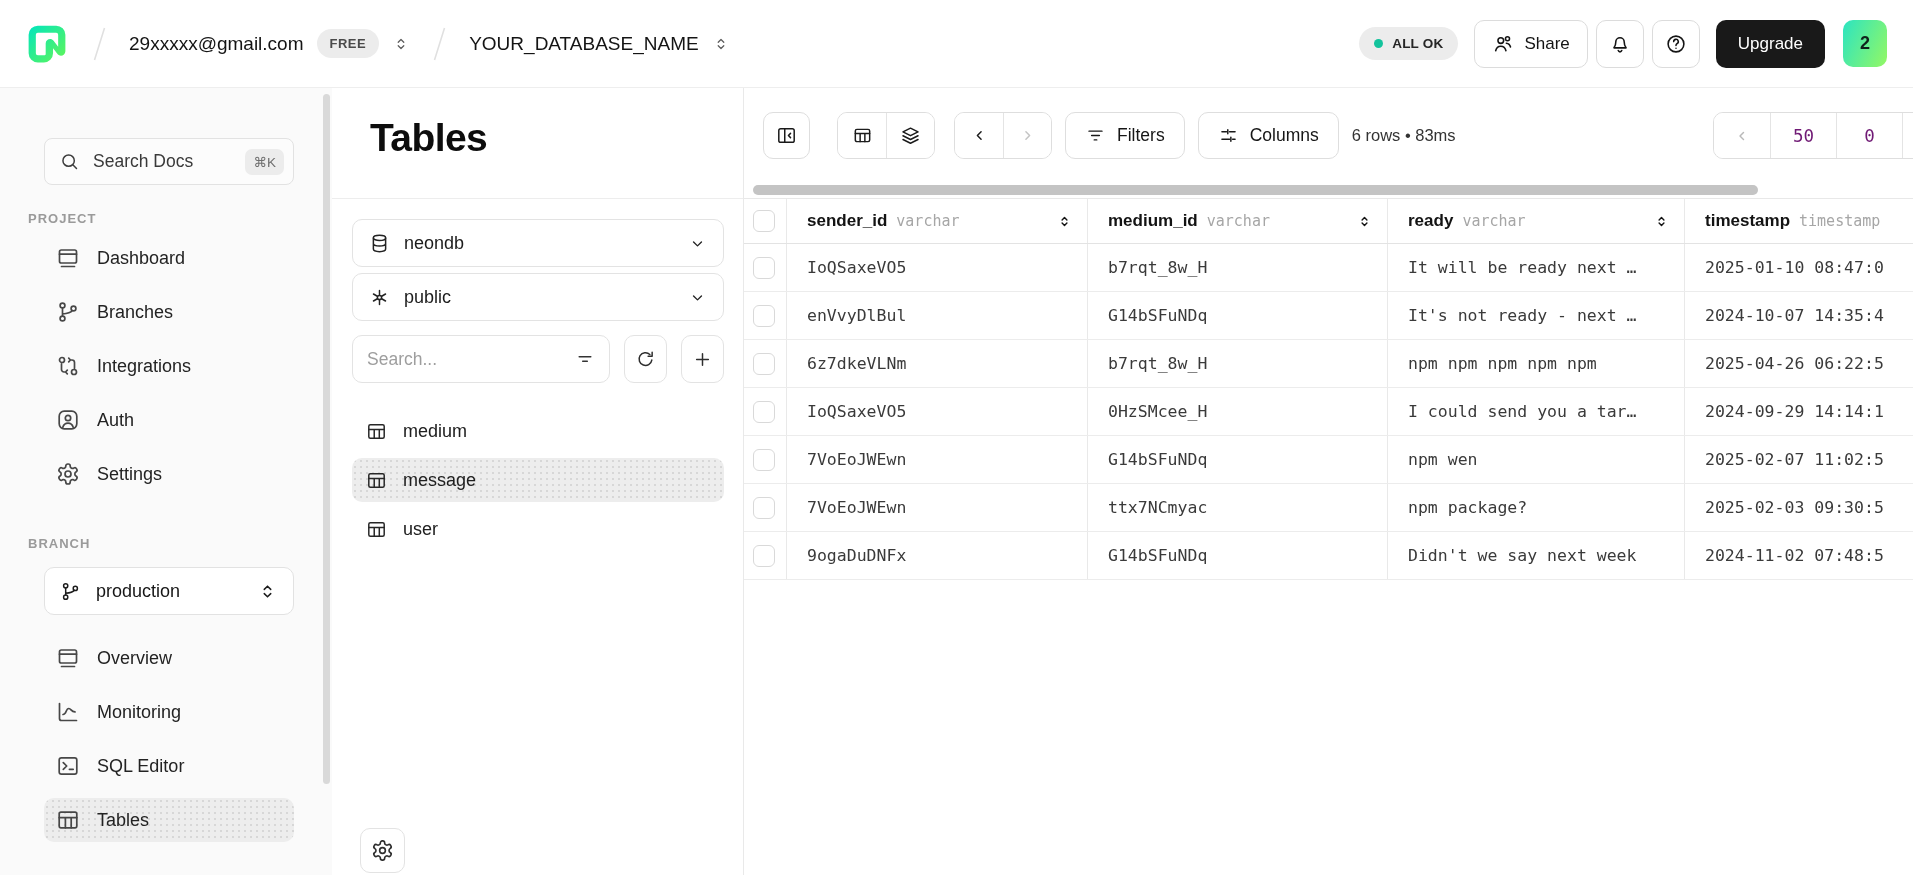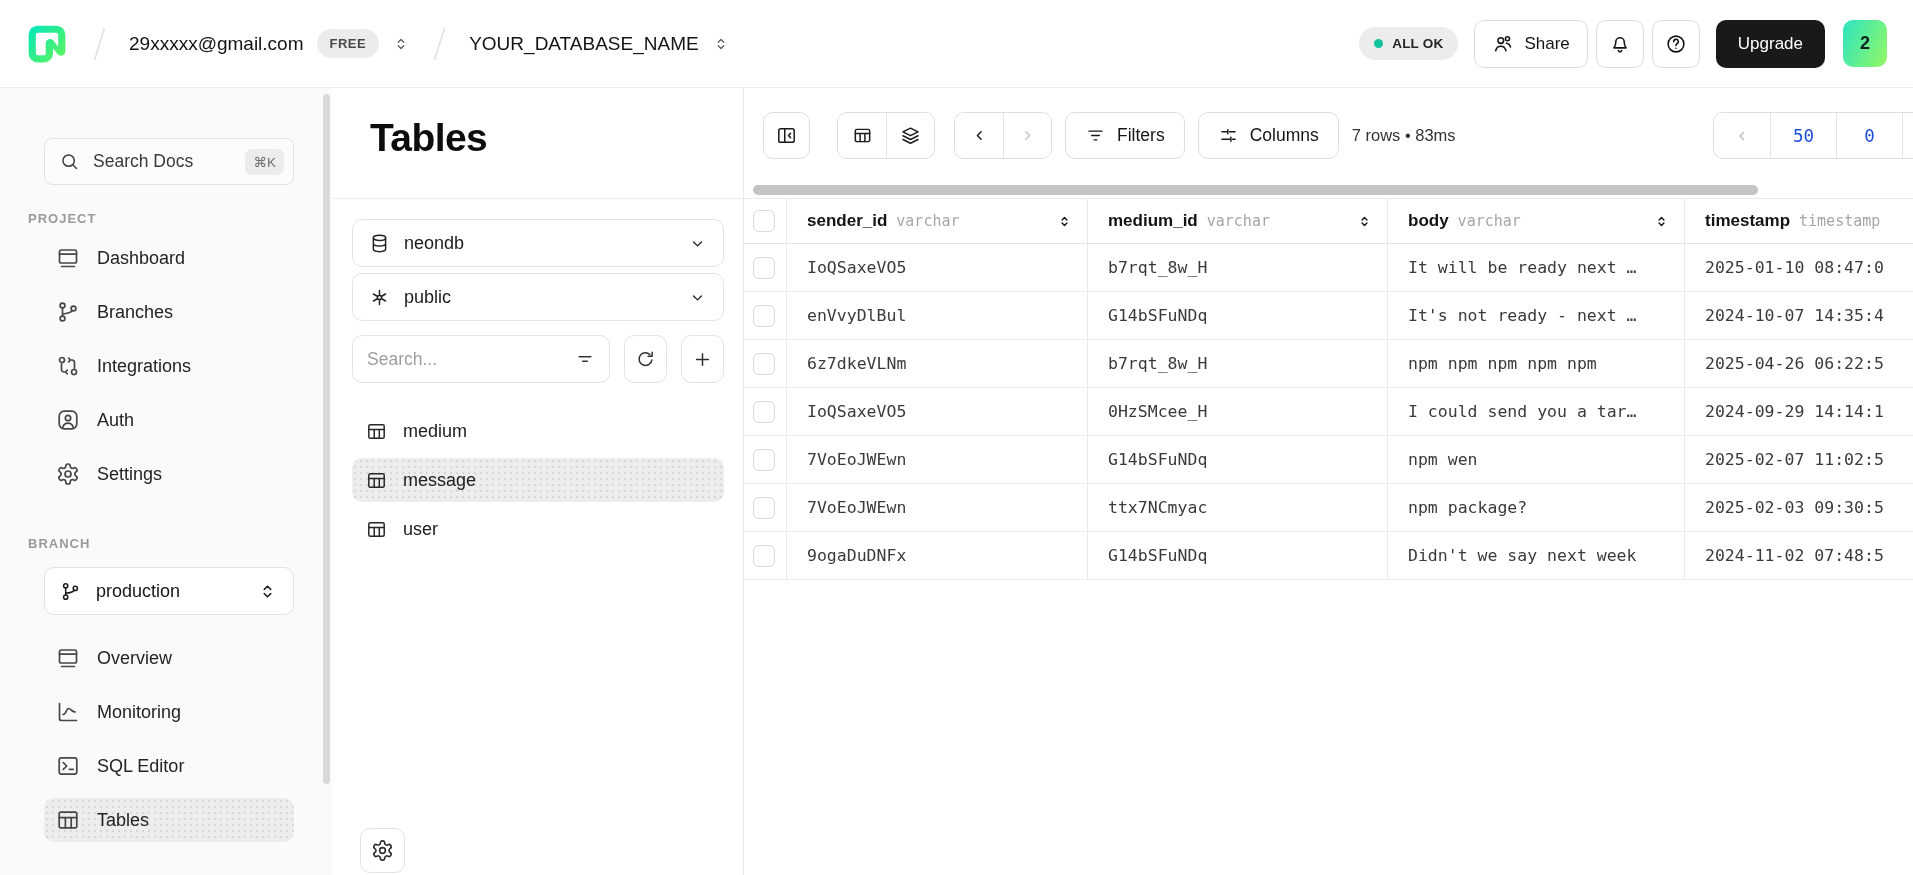--- a/index.html
+++ b/index.html
@@ -79,21 +79,21 @@
   .seg { width:48px; border:none; background:#fff; display:flex; align-items:center; justify-content:center; cursor:pointer; }
   .seg + .seg { border-left:1px solid #e4e4e4; }
   .seg svg { width:21px; height:21px; color:#1c1c1c; }
   .seg.dim svg { color:#c4c4c4; }
   .add-record { height:47px; border:none; border-radius:10px; background:#141414; color:#fff; display:flex; align-items:center; gap:10px; padding:0 20px; font-size:17.5px; font-weight:500; font-family:inherit; cursor:pointer; }
   .add-record svg { width:20px; height:20px; color:#fff; }
   .summary { font-size:16.5px; color:#333; white-space:nowrap; }
   .pagination { position:absolute; left:969px; top:24px; height:47px; width:272px; border:1px solid #dedede; border-radius:10px 0 0 10px; display:flex; align-items:stretch; overflow:hidden; background:#fff; }
   .pagination button { width:56px; border:none; background:#fff; display:flex; align-items:center; justify-content:center; cursor:pointer; }
   .pagination button svg { width:20px; height:20px; color:#b9b9b9; }
-  .pcell { width:66px; border-left:1px solid #e4e4e4; display:flex; align-items:center; justify-content:center; font-family:"DejaVu Sans Mono",monospace; font-size:17.5px; color:#1d4ed8; cursor:pointer; }
+  .pcell { width:66px; border-left:1px solid #e4e4e4; display:flex; align-items:center; justify-content:center; font-family:"DejaVu Sans Mono",monospace; font-size:17.5px; color:#701a75; cursor:pointer; }
   .pcell.stub { width:82px; cursor:default; }
   .hscroll { margin:26px 0 0 9px; height:10px; width:1010px; }
   .hthumb { height:10px; width:1005px; border-radius:6px; background:#c4c4c4; cursor:pointer; }
 
   
   .grid { margin-top:3px; font-family:"DejaVu Sans Mono",monospace; }
   .grow { display:flex; border-bottom:1px solid #ececec; height:48px; }
   .grow.ghead { height:46px; border-top:1px solid #e8e8e8; border-bottom:1px solid #e3e3e3; }
   .gc { display:flex; align-items:center; border-right:1px solid #e9e9e9; padding:0 14px 0 20px; overflow:hidden; white-space:pre; flex-shrink:0; font-size:16.5px; color:#3a3a3a; cursor:pointer; }
   .gc.cbcell { width:43px; padding:0 0 0 9px; }
@@ -452,21 +452,21 @@
       </button>
       <button class="tbtn">
         <span class="ic">
             <svg viewBox="0 0 24 24" fill="none" stroke="currentColor" stroke-width="1.7" stroke-linecap="round" stroke-linejoin="round">
               <path d="M4.5 7.7h5.2M13.2 7.7h6.3M4.5 16.3h8.7M16.7 16.3h2.8"></path>
               <path d="M11.2 5.4v4.6M14.7 14v4.6"></path>
             </svg>
           </span>
         <span>Columns</span>
       </button>
-      <span class="summary">7 rows • 83ms</span>
+      <span class="summary">6 rows • 83ms</span>
       <div class="pagination">
         <button>
           <span class="ic">
               <svg viewBox="0 0 24 24" fill="none" stroke="currentColor" stroke-width="1.7" stroke-linecap="round" stroke-linejoin="round">
                 <path d="m13.8 7.8-4.2 4.2 4.2 4.2"></path>
               </svg>
             </span>
         </button>
         <span class="pcell">50</span>
         <span class="pcell">0</span>
@@ -478,21 +478,21 @@
       </div>
     <div class="grid" id="data-grid">
         <div class="grow ghead">
           <div class="gc cbcell"><span class="cb"></span></div>
           <div class="gc" style="width: 301px;"><span class="cname">sender_id</span><span class="ctype">varchar</span><span class="sort"><svg viewBox="0 0 24 24" fill="none" stroke="currentColor" stroke-width="2" stroke-linecap="round" stroke-linejoin="round">
                 <path d="m8.6 9.8 3.4-3.4 3.4 3.4M8.6 14.2l3.4 3.4 3.4-3.4"></path>
               </svg></span></div>
           <div class="gc" style="width: 300px;"><span class="cname">medium_id</span><span class="ctype">varchar</span><span class="sort"><svg viewBox="0 0 24 24" fill="none" stroke="currentColor" stroke-width="2" stroke-linecap="round" stroke-linejoin="round">
                 <path d="m8.6 9.8 3.4-3.4 3.4 3.4M8.6 14.2l3.4 3.4 3.4-3.4"></path>
               </svg></span></div>
-          <div class="gc" style="width: 297px;"><span class="cname">body</span><span class="ctype">varchar</span><span class="sort"><svg viewBox="0 0 24 24" fill="none" stroke="currentColor" stroke-width="2" stroke-linecap="round" stroke-linejoin="round">
+          <div class="gc" style="width: 297px;"><span class="cname">ready</span><span class="ctype">varchar</span><span class="sort"><svg viewBox="0 0 24 24" fill="none" stroke="currentColor" stroke-width="2" stroke-linecap="round" stroke-linejoin="round">
                 <path d="m8.6 9.8 3.4-3.4 3.4 3.4M8.6 14.2l3.4 3.4 3.4-3.4"></path>
               </svg></span></div>
           <div class="gc" style="width: 400px;"><span class="cname">timestamp</span><span class="ctype">timestamp</span></div>
         </div>
         <div class="grow">
           <div class="gc cbcell"><span class="cb"></span></div>
           <div class="gc" style="width: 301px;">IoQSaxeVO5</div>
           <div class="gc" style="width: 300px;">b7rqt_8w_H</div>
           <div class="gc" style="width: 297px;">It will be ready next …</div>
           <div class="gc" style="width: 400px;">2025-01-10 08:47:0</div>

